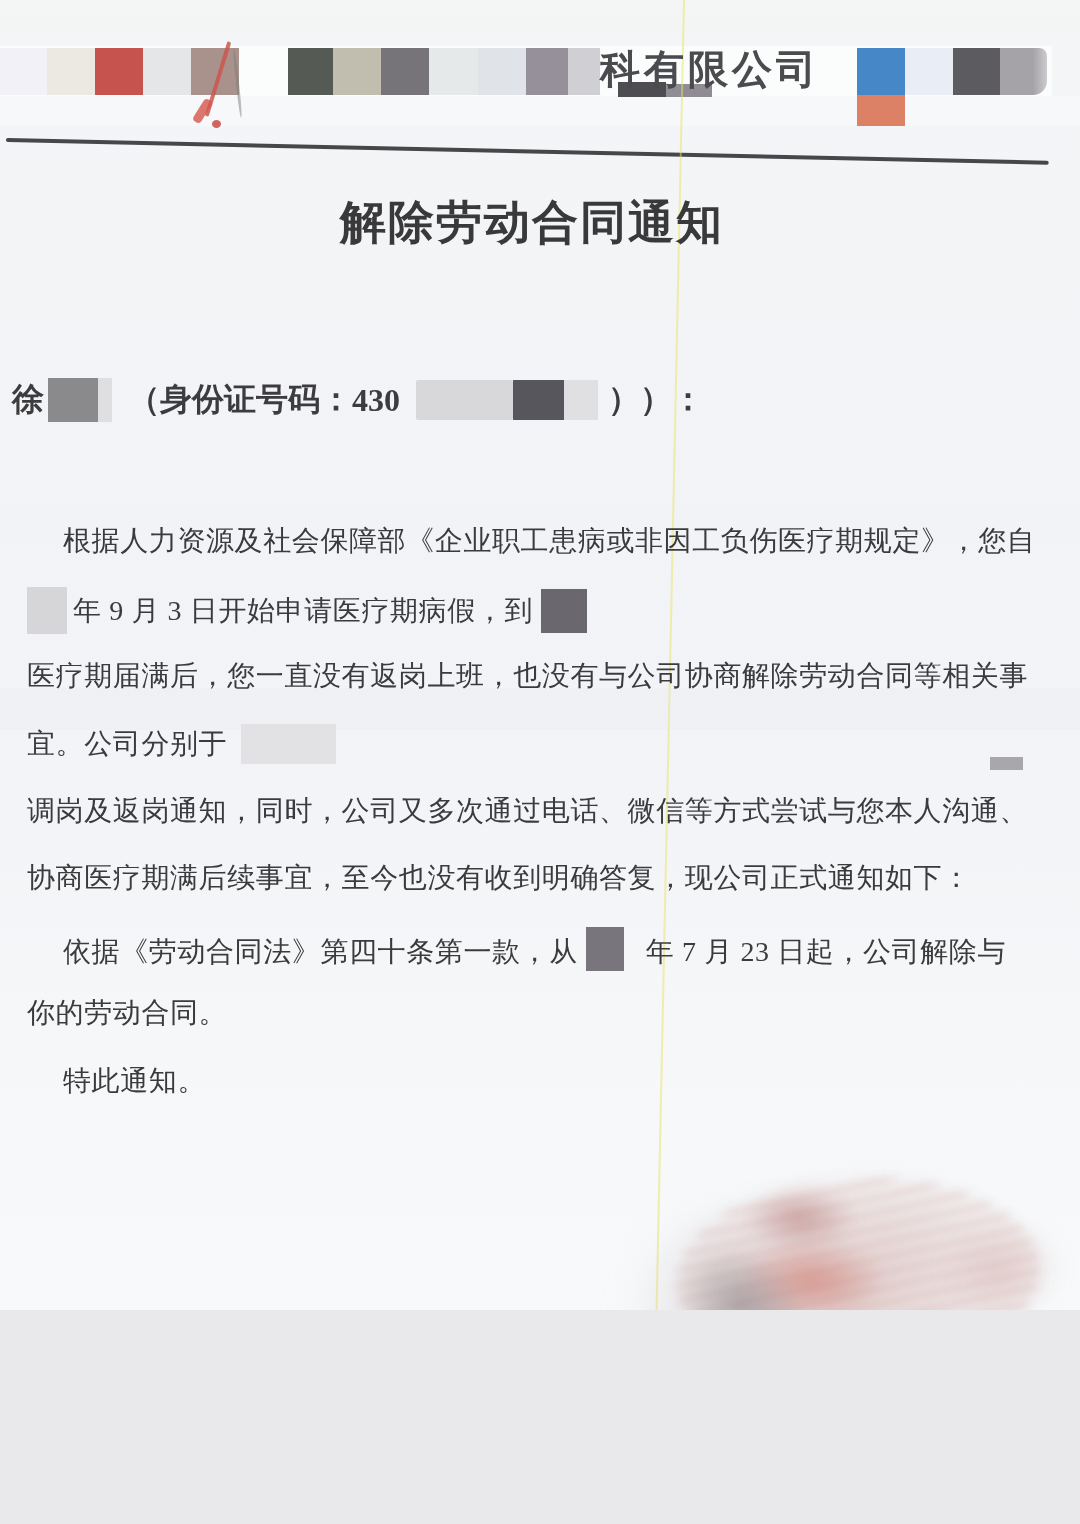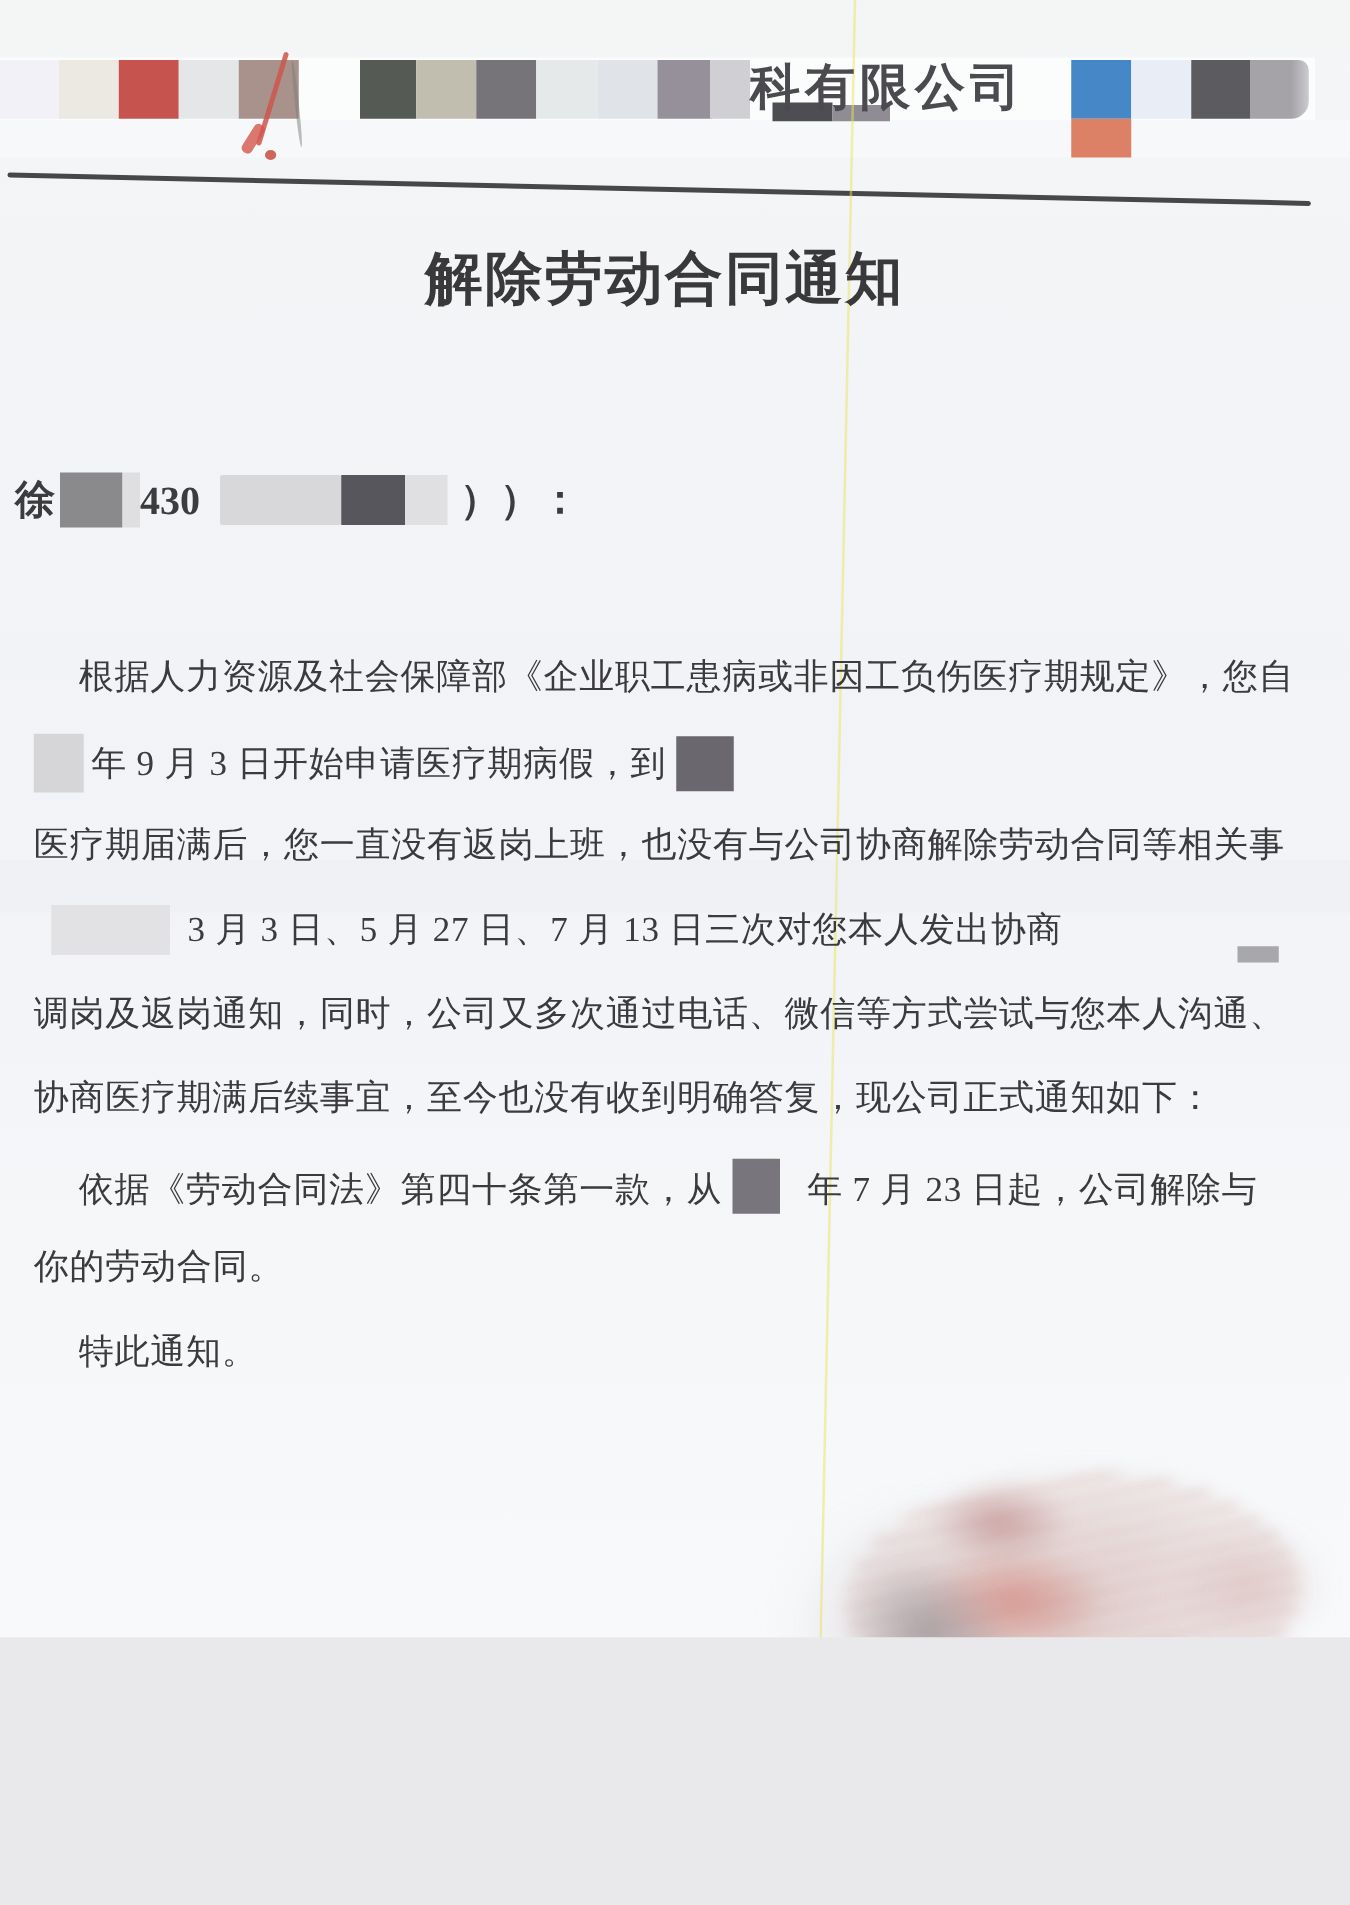--- a/index.html
+++ b/index.html
@@ -124,20 +124,21 @@
   <div class="abs yline"></div>
   <div class="abs band1"></div>
   <div class="abs band2"></div>
 
   <div class="abs title">解除劳动合同通知</div>
 
   <div class="abs recipient">
     <span>徐</span>
     <span class="r-name-blk"></span>
     <span class="r-name-trail"></span>
+    <span class="r-idlabel">（身份证号码：</span>
     <span>430</span>
     <span class="r-id-light"></span>
     <span class="r-id-dark"></span>
     <span class="r-id-trail"></span>
     <span class="r-end">））：</span>
   </div>
 
   <div class="bline" style="top:508px;">
     <span class="indent">根据人力资源及社会保障部《企业职工患病或非因工负伤医疗期规定》，您自</span>
   </div>
@@ -146,22 +147,22 @@
     <span class="rd-light2"></span>
     <span>年 9 月 3 日开始申请医疗期病假，到</span>
     <span class="rd-dark2"></span>
   </div>
 
   <div class="bline" style="top:643px;">
     <span>医疗期届满后，您一直没有返岗上班，也没有与公司协商解除劳动合同等相关事</span>
   </div>
 
   <div class="bline" style="top:710px;">
+    <span>宜。公司分别于</span>
     <span class="rd-light4"></span>
-    <span>3 月 3 日、5 月 27 日、7 月 13 日三次对您本人发出协商</span>
   </div>
   <div class="abs tick4"></div>
 
   <div class="bline" style="top:778px;">
     <span>调岗及返岗通知，同时，公司又多次通过电话、微信等方式尝试与您本人沟通、</span>
   </div>
 
   <div class="bline" style="top:845px;">
     <span>协商医疗期满后续事宜，至今也没有收到明确答复，现公司正式通知如下：</span>
   </div>

